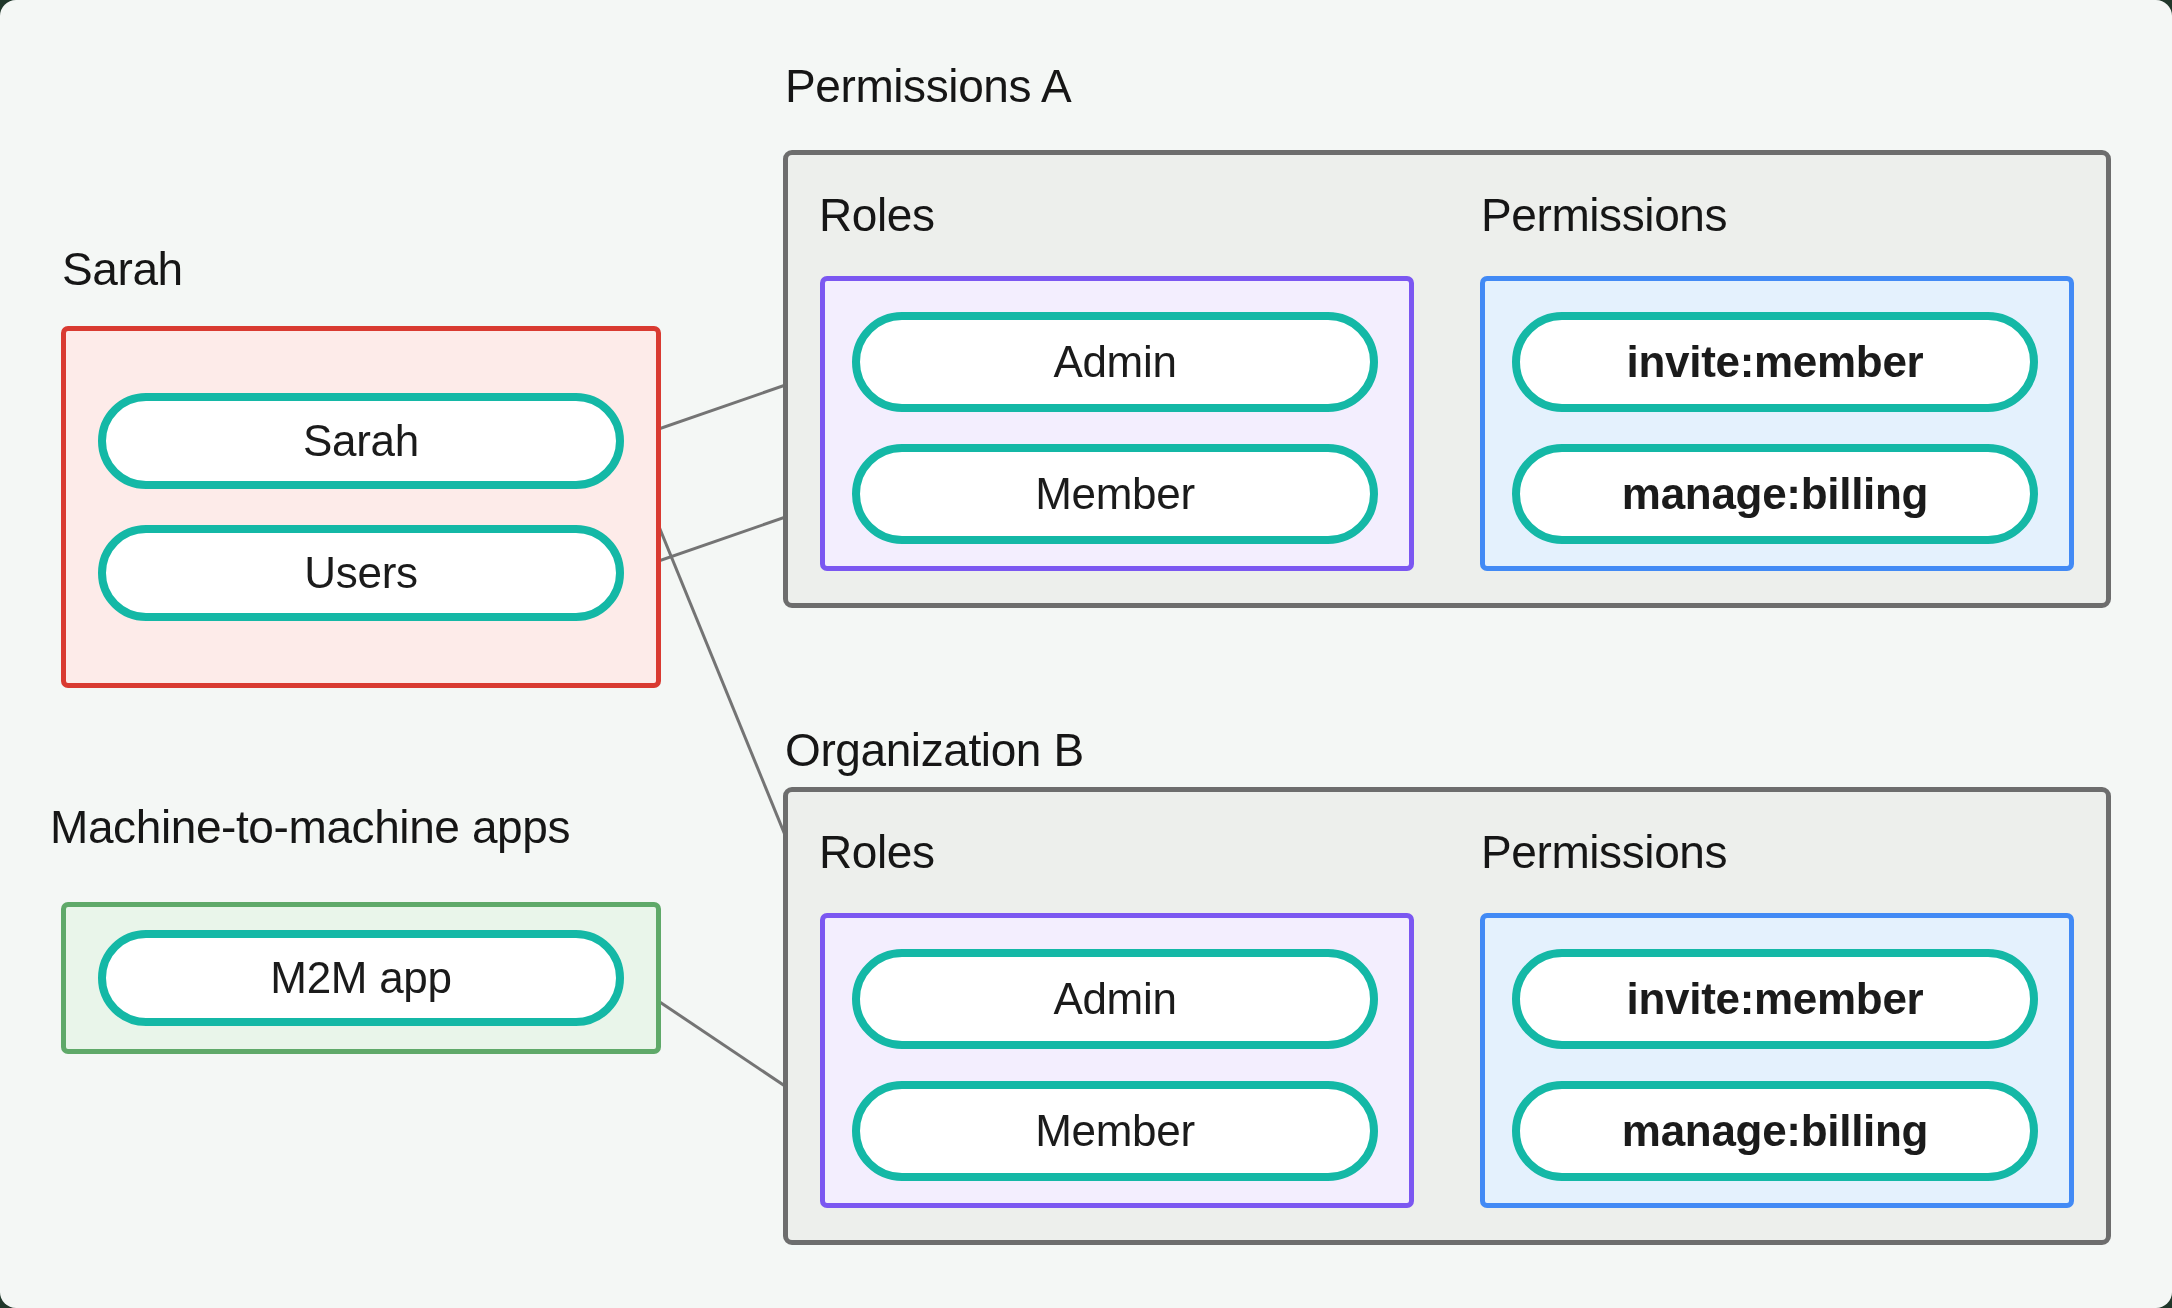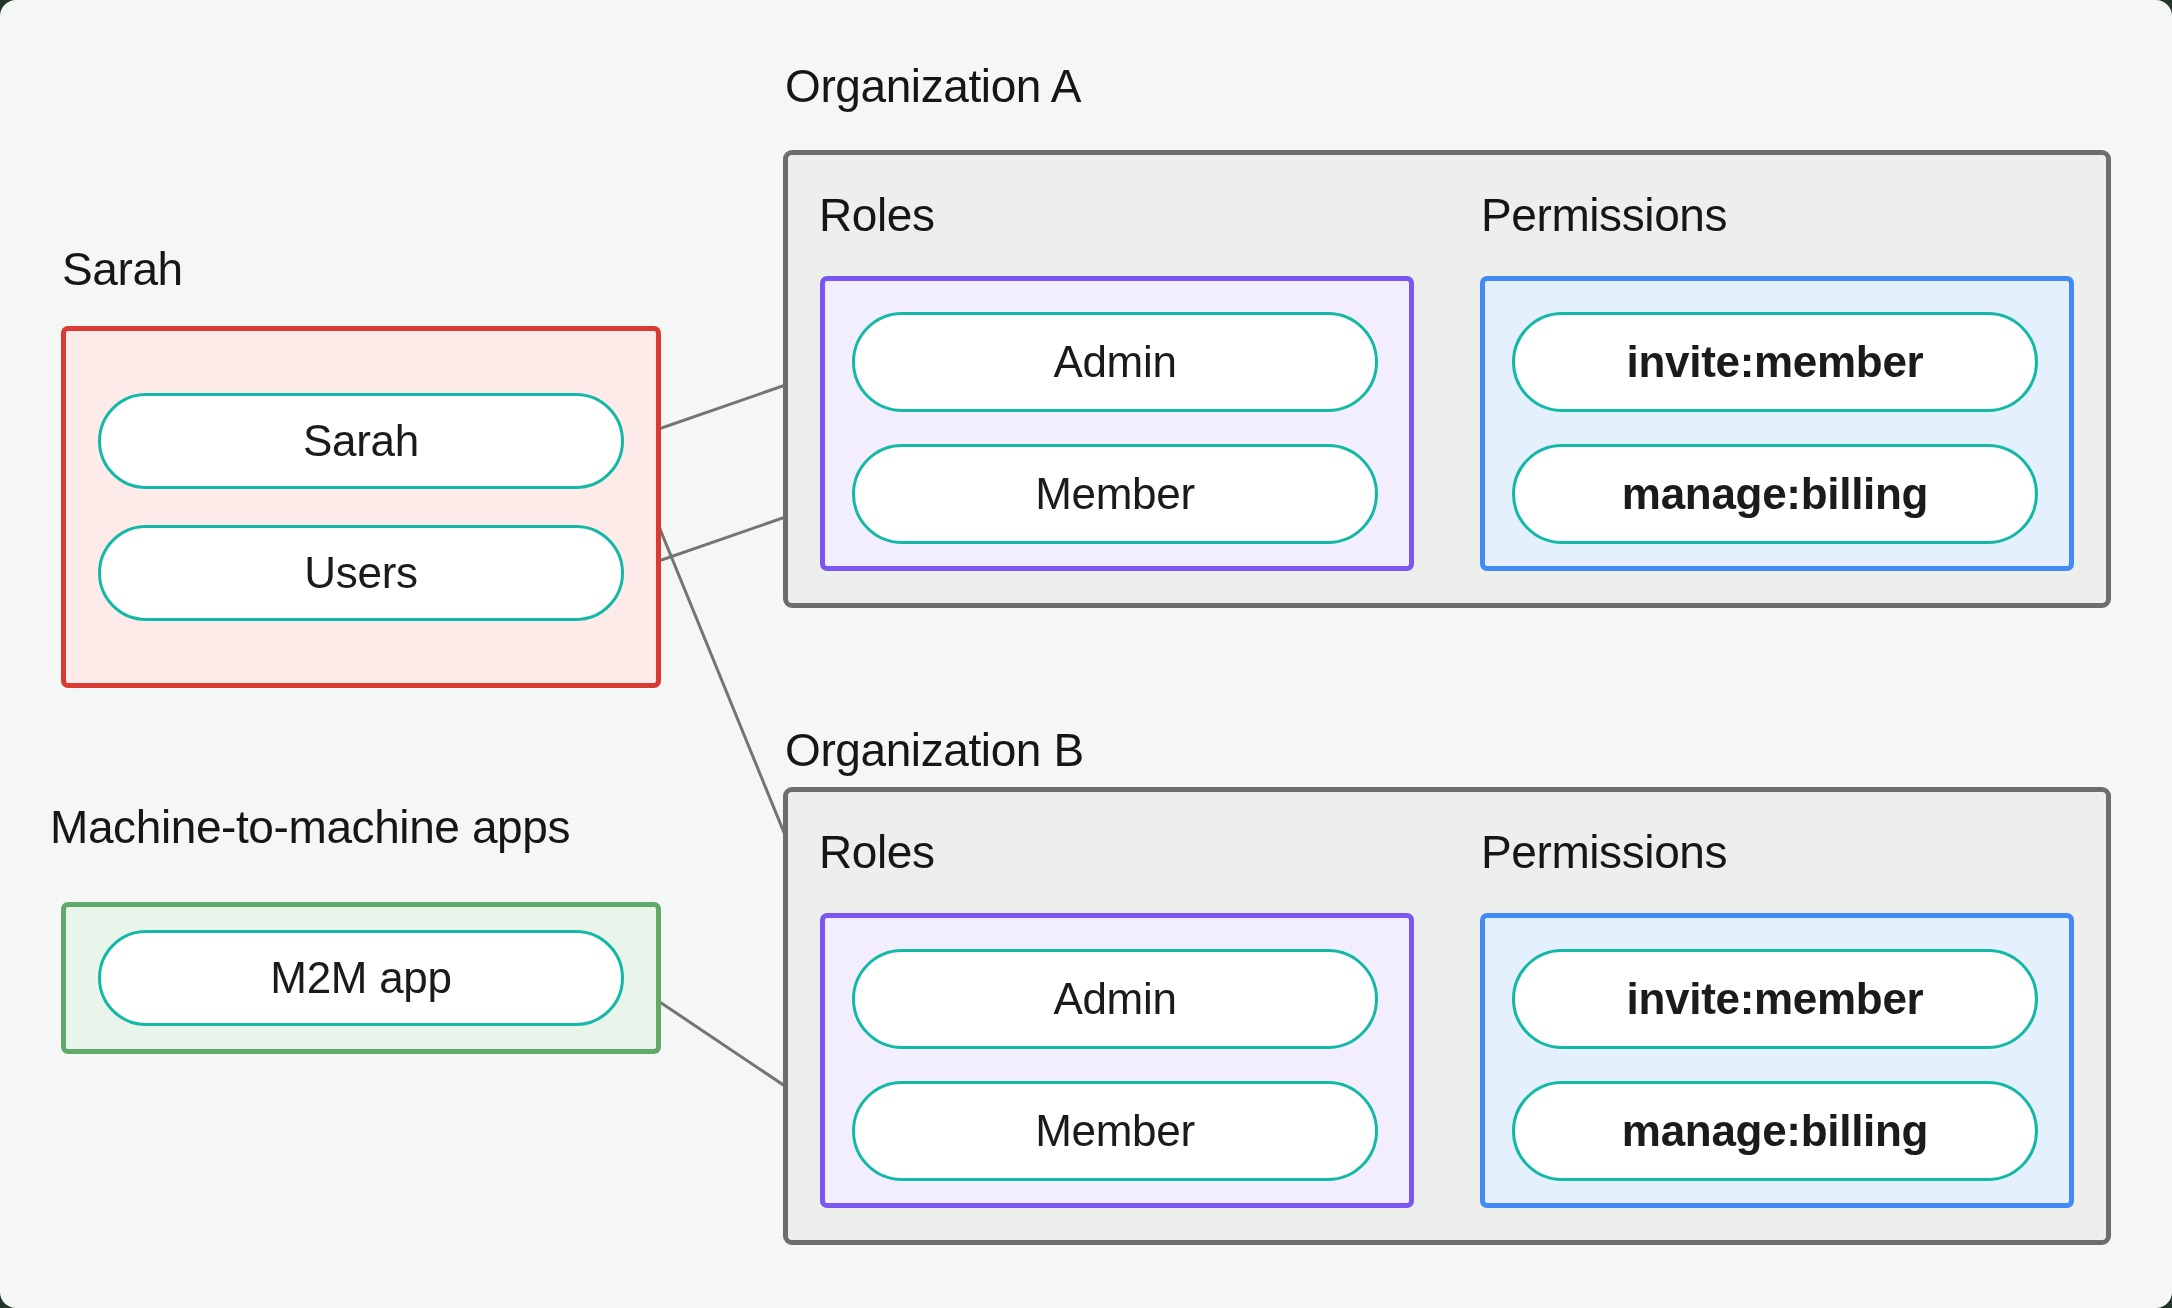--- a/index.html
+++ b/index.html
@@ -39,21 +39,21 @@
     background:#f3eefe;border:5px solid #7b57f1;border-radius:7px;
   }
   .perms-box{
     left:1480px;width:594px;height:295px;
     background:#e4f1fd;border:5px solid #428af5;border-radius:7px;
   }
   .row1{top:276px;}
   .row2{top:913px;}
   .pill{
     position:absolute;box-sizing:border-box;
-    background:#ffffff;border:3px solid #14b8a6;
+    background:#ffffff;border:8px solid #14b8a6;
     display:flex;align-items:center;justify-content:center;
     font-size:44px;color:#1b1b1b;letter-spacing:-0.3px;white-space:nowrap;
   }
   .pill-user{left:98px;width:526px;height:96px;border-radius:48px;}
   .pill-org{width:526px;height:100px;border-radius:50px;}
   .pill-role{left:852px;}
   .pill-perm{left:1512px;font-weight:bold;}
   #pill-sarah{top:393px;}
   #pill-john{top:525px;}
   #pill-m2m{top:930px;}
@@ -99,21 +99,21 @@
 
   <div class="label" id="users-label">Sarah</div>
   <div class="groupbox users-box"></div>
   <div class="pill pill-user" id="pill-sarah">Sarah</div>
   <div class="pill pill-user" id="pill-john">Users</div>
 
   <div class="label" id="m2m-label">Machine-to-machine apps</div>
   <div class="groupbox m2m-box"></div>
   <div class="pill pill-user" id="pill-m2m">M2M app</div>
 
-  <div class="label" id="org-a-label">Organization A</div>
+  <div class="label" id="org-a-label">Permissions A</div>
   <div class="groupbox org-box org-a"></div>
   <div class="label" id="roles-a-label">Roles</div>
   <div class="label" id="perms-a-label">Permissions</div>
   <div class="groupbox roles-box row1"></div>
   <div class="groupbox perms-box row1"></div>
   <div class="pill pill-org pill-role" id="pill-admin-a">Admin</div>
   <div class="pill pill-org pill-role" id="pill-member-a">Member</div>
   <div class="pill pill-org pill-perm" id="pill-invite-a">invite:member</div>
   <div class="pill pill-org pill-perm" id="pill-billing-a">manage:billing</div>
 

